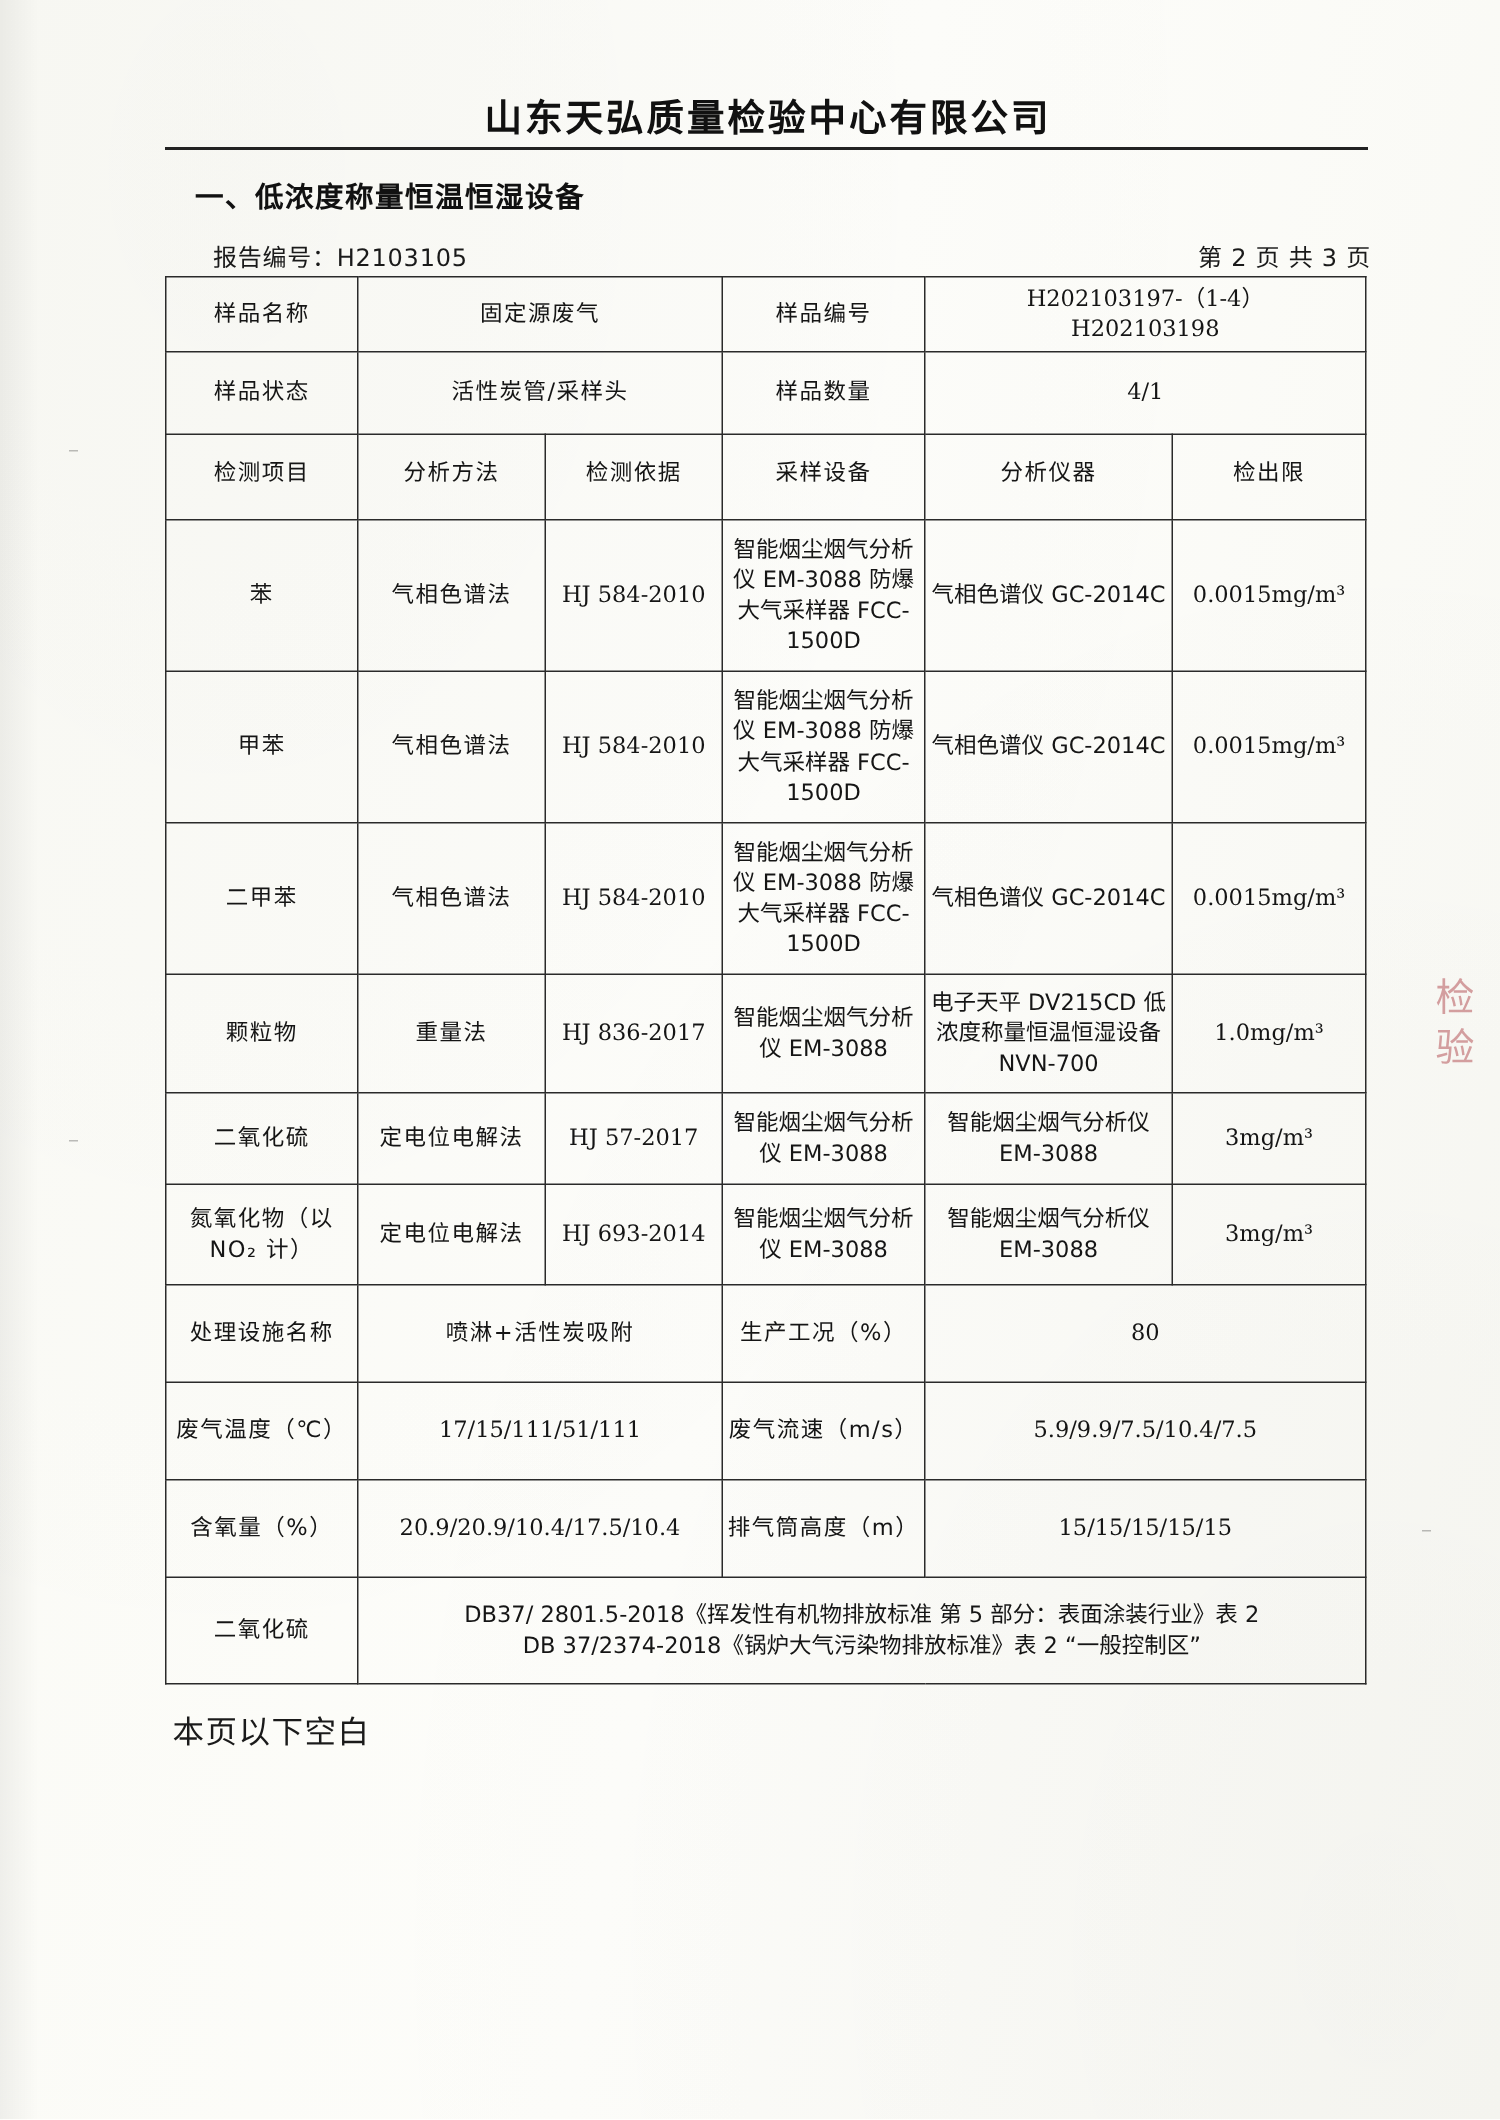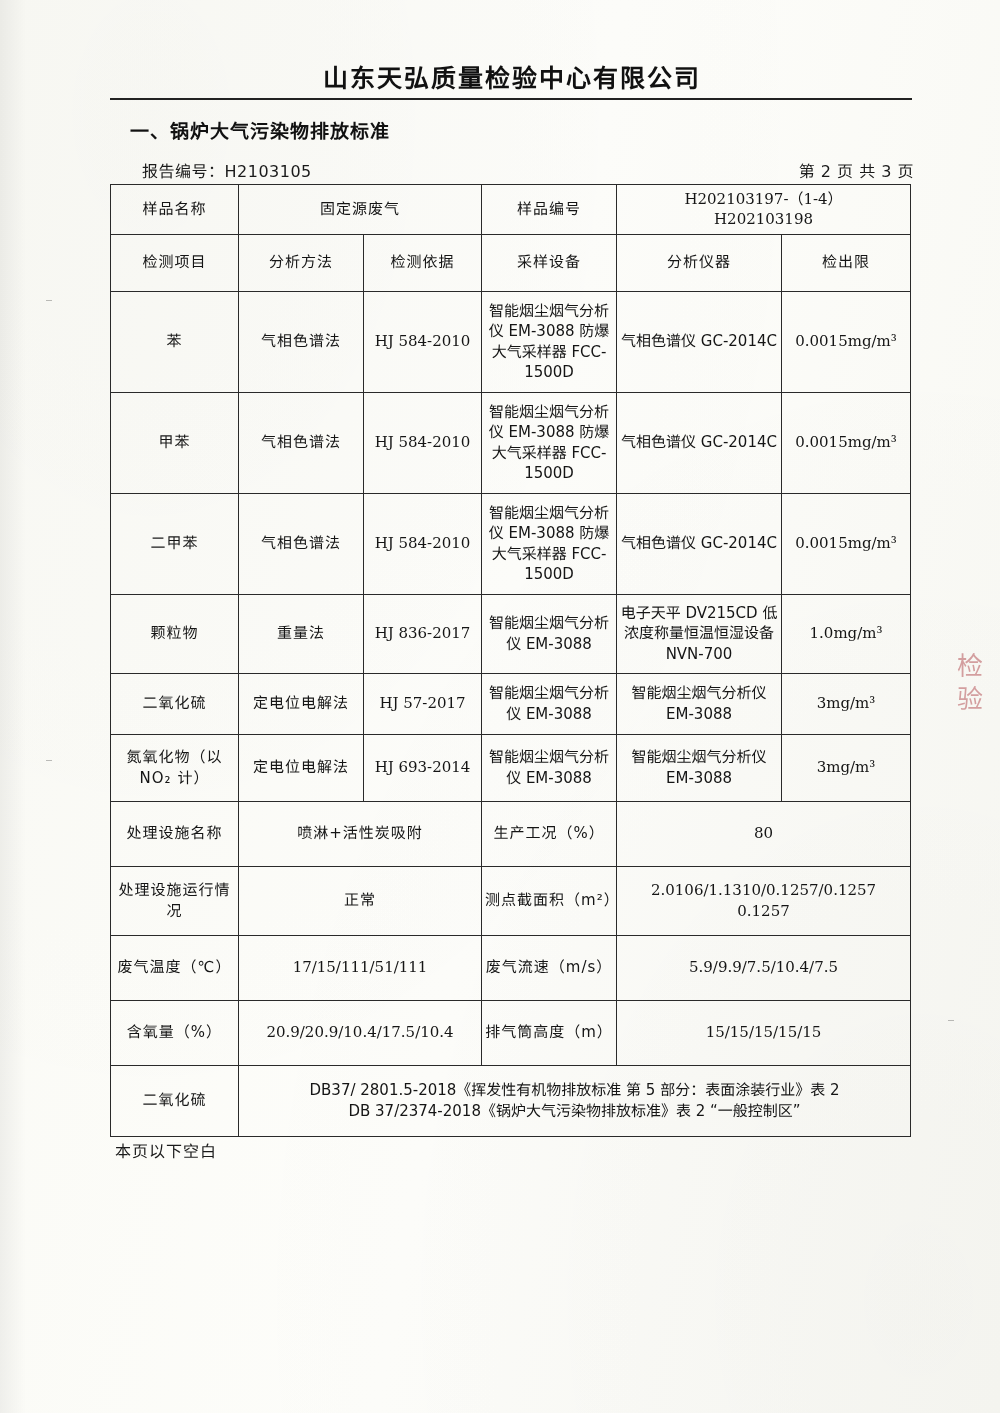--- a/index.html
+++ b/index.html
@@ -91,21 +91,21 @@
   .cjk {
     font-family: "DejaVu Sans", "Liberation Sans", sans-serif;
     padding-left: 12px;
   }
   .lbl {
     font-family: "DejaVu Sans", "Liberation Sans", sans-serif;
     font-size: 16px;
     letter-spacing: 1px;
   }
   .hdr {
-    font-family: Liberation Serif, serif;
+    font-family: Liberation Mono, monospace;
     font-size: 16px;
     letter-spacing: 1px;
   }
   .val-serif {
     font-family: "DejaVu Serif", "Liberation Serif", serif;
     font-size: 15px;
   }
   .small {
     font-size: 13px;
   }
@@ -118,21 +118,21 @@
     padding: 6px 10px 8px 10px;
     line-height: 1.7;
     font-size: 14.5px;
     font-family: "DejaVu Sans", "Liberation Sans", sans-serif;
   }
   .tail-note {
     position: absolute;
     left: 115px;
     top: 1138px;
     font-family: "DejaVu Sans", "Liberation Sans", sans-serif;
-    font-size: 16px;
+    font-size: 21px;
     letter-spacing: 1px;
   }
   .stamp {
     position: absolute;
     right: 8px;
     top: 650px;
     width: 44px;
     height: 140px;
     opacity: 0.45;
     color: #a8333a;
@@ -162,21 +162,21 @@
 <div class="page">
   <div class="paper-noise"></div>
   <div class="edge-shadow"></div>
 
   <div class="tick" style="left:46px; top:300px;"></div>
   <div class="tick" style="left:46px; top:760px;"></div>
   <div class="tick" style="right:46px; top:1020px;"></div>
 
   <div class="company-title cjk">山东天弘质量检验中心有限公司</div>
   <div class="title-rule"></div>
-  <div class="section-title cjk">一、锅炉大气污染物排放标准</div>
+  <div class="section-title cjk">一、低浓度称量恒温恒湿设备</div>
   <div class="report-no cjk">报告编号：H2103105</div>
   <div class="page-no cjk">第 2 页  共 3 页</div>
 
   <div class="stamp">检<br>验</div>
 
   <table class="main">
     <colgroup>
       <col style="width:128px">
       <col style="width:125px">
       <col style="width:118px">
@@ -189,20 +189,26 @@
       <tr>
         <td class="lbl">样品名称</td>
         <td class="lbl" colspan="2">固定源废气</td>
         <td class="lbl">样品编号</td>
         <td class="val-serif two-line" colspan="2">
           <div>H202103197-（1-4）</div>
           <div>H202103198</div>
         </td>
       </tr>
 
+      <tr>
+        <td class="lbl" style="height:46px">样品状态</td>
+        <td class="lbl" colspan="2">活性炭管/采样头</td>
+        <td class="lbl">样品数量</td>
+        <td class="val-serif" colspan="2">4/1</td>
+      </tr>
 
       <tr>
         <td class="hdr" style="height:48px">检测项目</td>
         <td class="hdr">分析方法</td>
         <td class="hdr">检测依据</td>
         <td class="hdr">采样设备</td>
         <td class="hdr">分析仪器</td>
         <td class="hdr">检出限</td>
       </tr>
 
@@ -260,29 +266,20 @@
         <td class="val-serif small">3mg/m³</td>
       </tr>
 
       <tr>
         <td class="lbl" style="height:56px">处理设施名称</td>
         <td class="lbl" colspan="2">喷淋+活性炭吸附</td>
         <td class="lbl">生产工况（%）</td>
         <td class="val-serif" colspan="2">80</td>
       </tr>
 
-      <tr>
-        <td class="lbl" style="height:60px">处理设施运行情况</td>
-        <td class="lbl" colspan="2">正常</td>
-        <td class="lbl">测点截面积（m²）</td>
-        <td class="val-serif two-line" colspan="2">
-          <div>2.0106/1.1310/0.1257/0.1257</div>
-          <div>0.1257</div>
-        </td>
-      </tr>
 
       <tr>
         <td class="lbl" style="height:56px">废气温度（℃）</td>
         <td class="val-serif" colspan="2">17/15/111/51/111</td>
         <td class="lbl">废气流速（m/s）</td>
         <td class="val-serif" colspan="2">5.9/9.9/7.5/10.4/7.5</td>
       </tr>
 
       <tr>
         <td class="lbl" style="height:56px">含氧量（%）</td>

